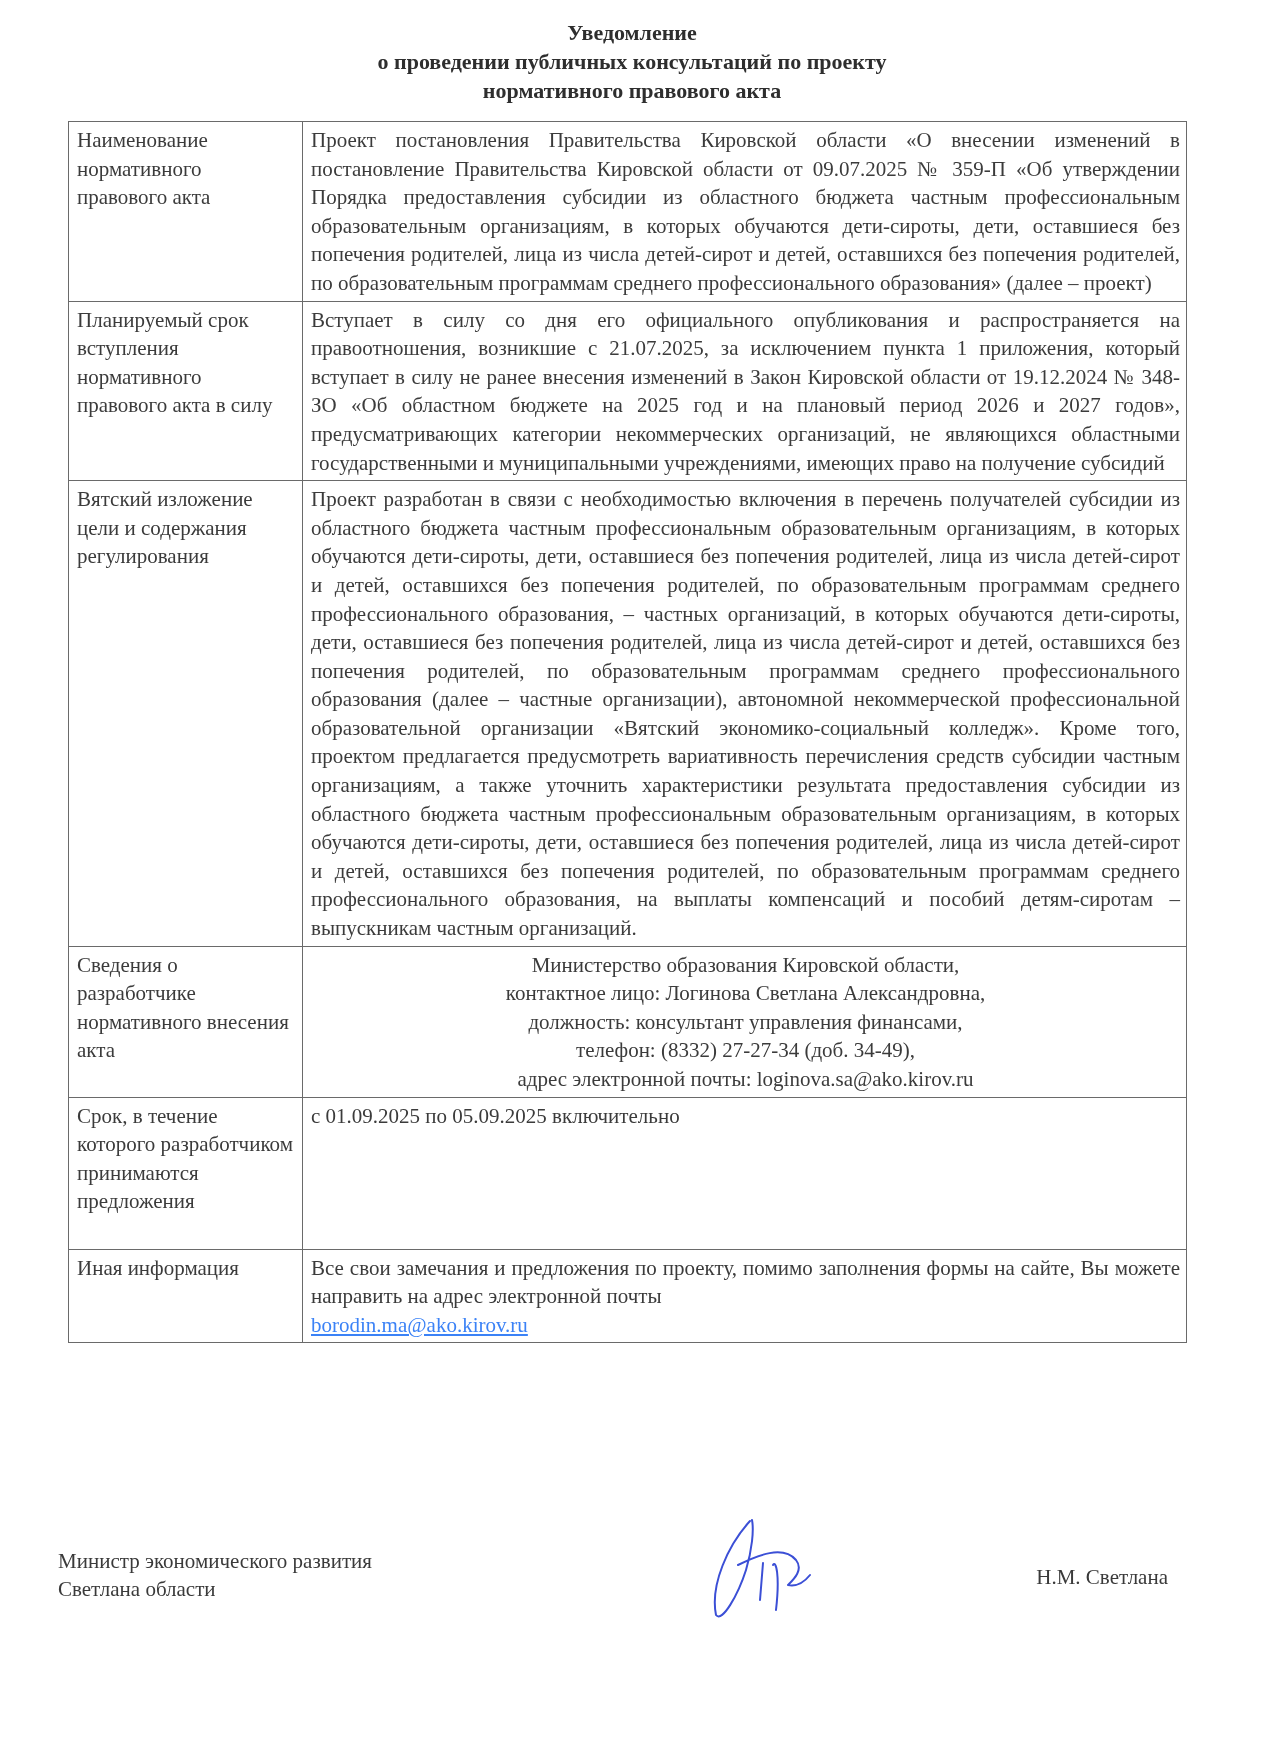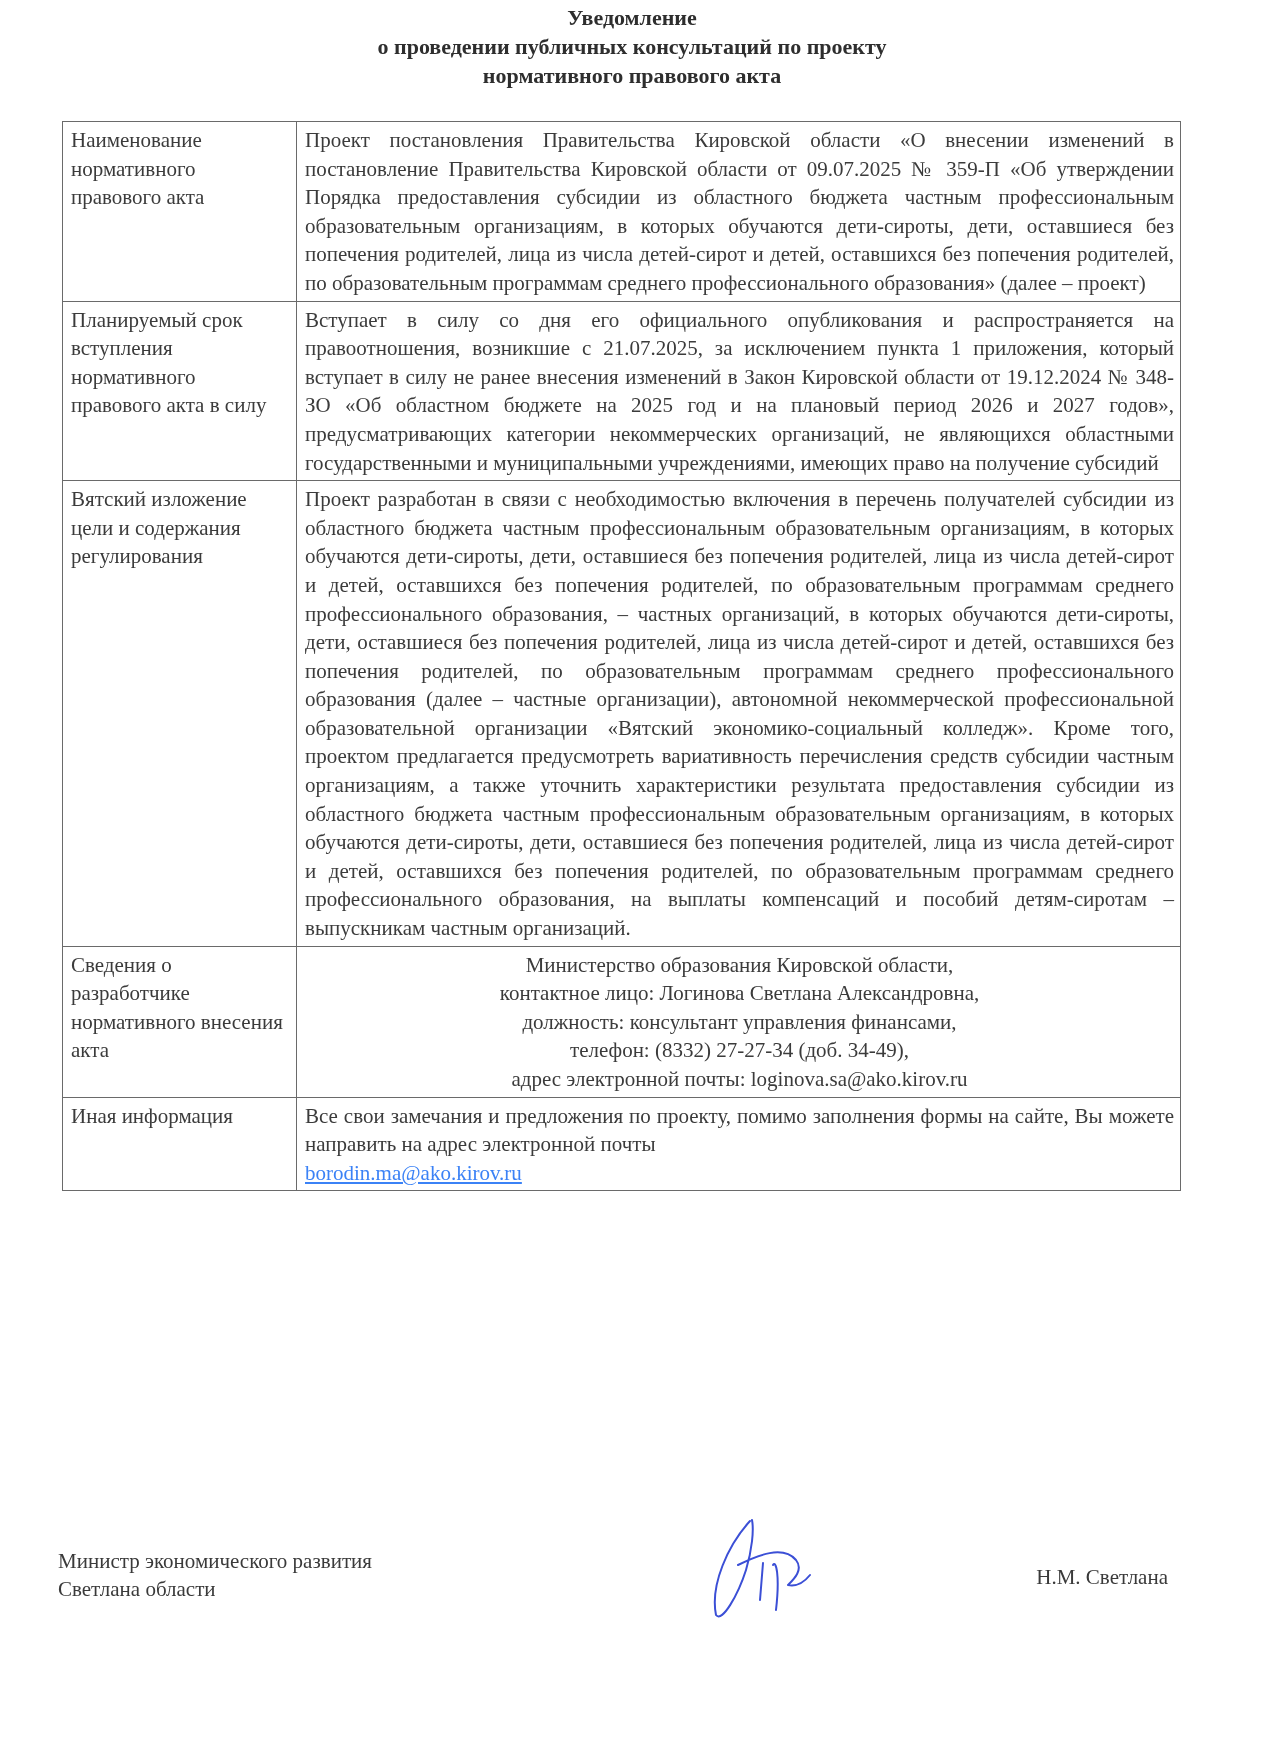--- a/index.html
+++ b/index.html
@@ -11,31 +11,31 @@
       width: 1264px;
       height: 1752px;
       position: relative;
       overflow: hidden;
       font-family: "Liberation Serif", "DejaVu Serif", serif;
       color: #3a3a3a;
     }
     .page-title {
       position: absolute;
       left: 0;
-      top: 3px;
+      top: 18px;
       width: 1264px;
       text-align: center;
       font-weight: bold;
       font-size: 22px;
       line-height: 29px;
       color: #2e2e2e;
     }
     .notice-table {
       position: absolute;
-      left: 62px;
+      left: 68px;
       top: 121px;
       width: 1119px;
       border-collapse: collapse;
       table-layout: fixed;
     }
     .notice-table td {
       border: 1.5px solid #6a6a6a;
       vertical-align: top;
       font-size: 21px;
       line-height: 28.6px;
@@ -112,20 +112,24 @@
   <tr>
     <td class="label">Сведения о разработчике нормативного внесения акта</td>
     <td class="value">
       <span class="value-line">Министерство образования Кировской области,</span>
       <span class="value-line">контактное лицо: Логинова Светлана Александровна,</span>
       <span class="value-line">должность: консультант управления финансами,</span>
       <span class="value-line">телефон: (8332) 27-27-34 (доб. 34-49),</span>
       <span class="value-line">адрес электронной почты: loginova.sa@ako.kirov.ru</span>
     </td>
   </tr>
+  <tr class="row-deadline">
+    <td class="label">Срок, в течение которого разработчиком принимаются предложения</td>
+    <td class="value">с 01.09.2025 по 05.09.2025 включительно</td>
+  </tr>
   <tr>
     <td class="label">Иная информация</td>
     <td class="value">
       <span>Все свои замечания и предложения по проекту, помимо заполнения формы на сайте, Вы можете направить на адрес электронной почты</span>
       <br>
       <span class="email-link">borodin.ma@ako.kirov.ru</span>
     </td>
   </tr>
 </tbody>
   </table>

